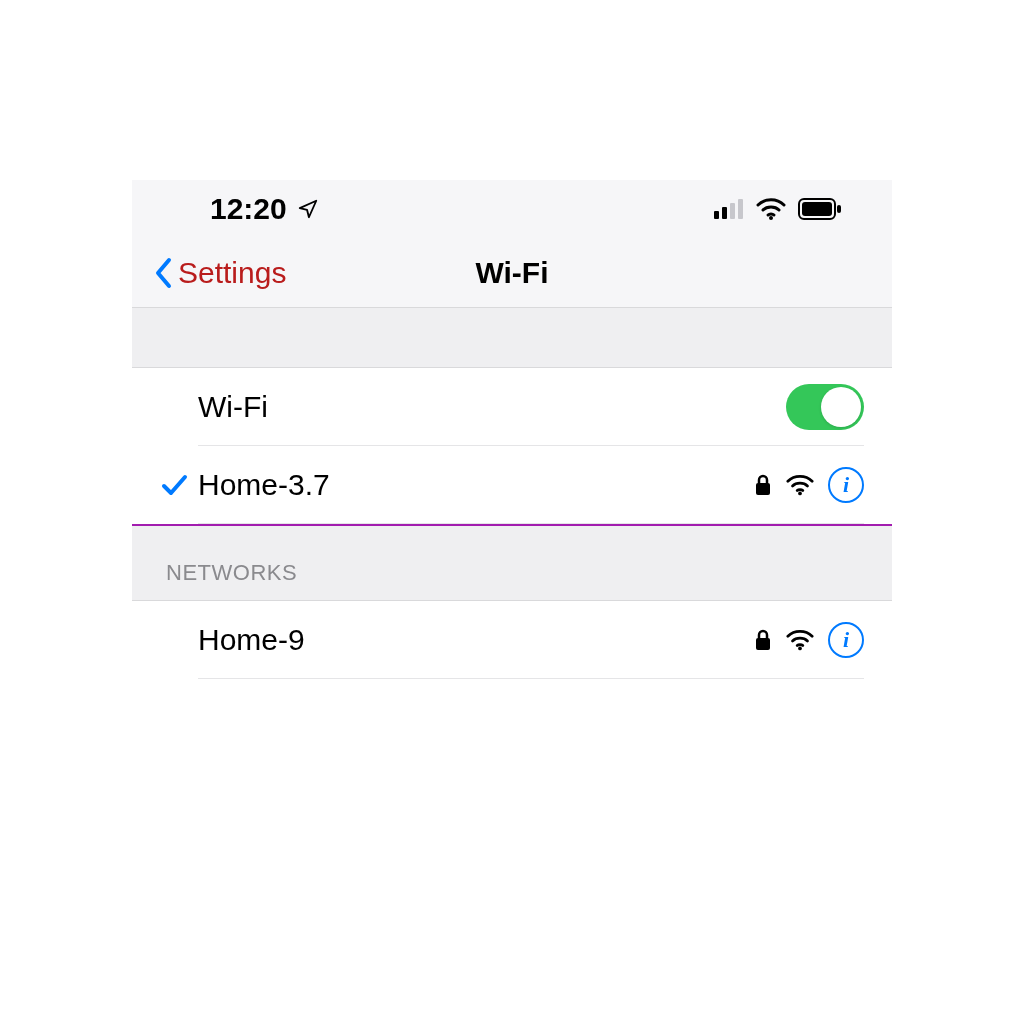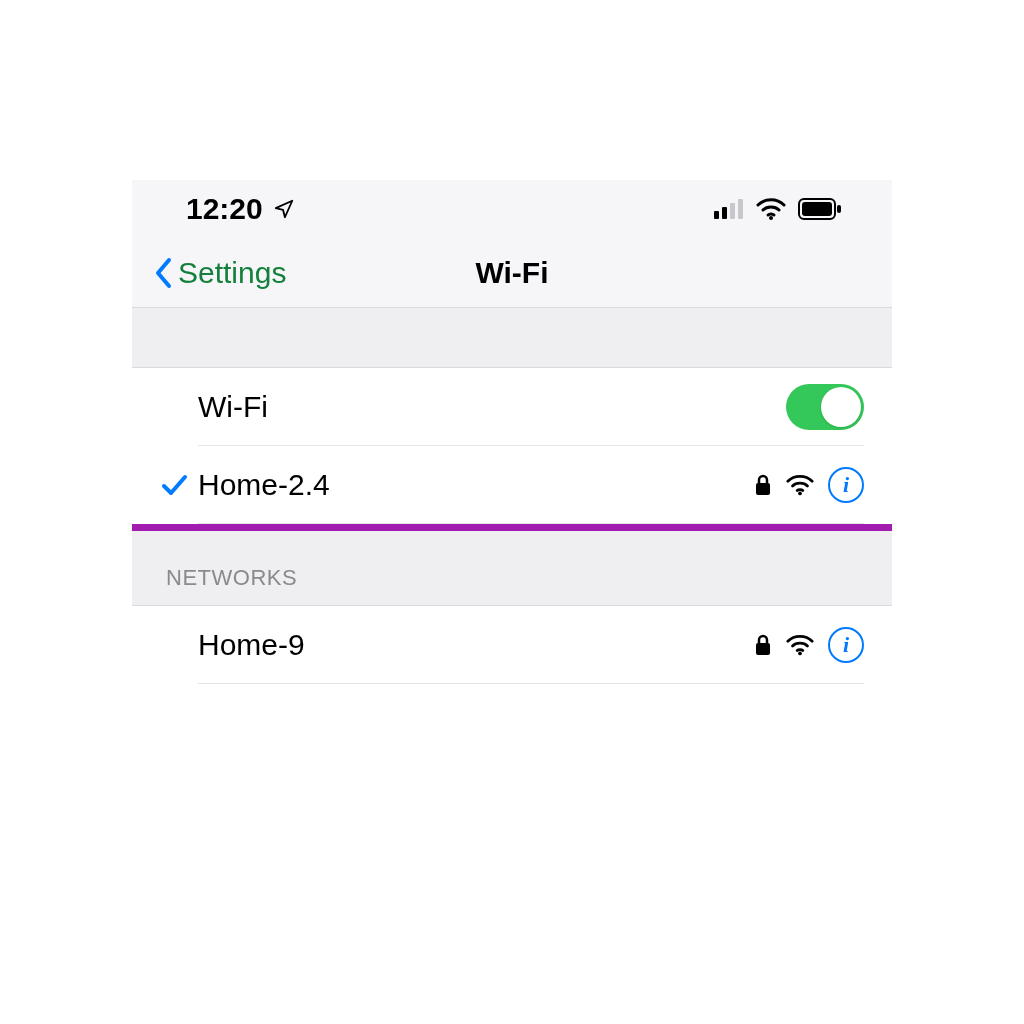--- a/index.html
+++ b/index.html
@@ -15,37 +15,37 @@
   
   .status-bar {
     display: flex;
     align-items: center;
     justify-content: space-between;
     height: 58px;
     padding: 0 50px 0 54px;
     background: #f6f6f8;
   }
   .status-left { display: flex; align-items: center; gap: 10px; }
-  .status-time { font-size: 30px; font-weight: 600; }
+  .status-time { font-size: 30px; font-weight: 600; margin-left: 24px; }
   .status-right { display: flex; align-items: center; gap: 12px; }
   .icon svg { display: block; }
   
   .nav-bar {
     position: relative;
     height: 70px;
     display: flex;
     align-items: center;
     background: #f6f6f8;
     border-bottom: 1px solid #d9d9db;
   }
   .nav-back {
     display: flex;
     align-items: center;
     gap: 4px;
-    color: #15803d;
+    color: #b91c1c;
     font-size: 30px;
     padding-left: 22px;
     cursor: pointer;
   }
   .nav-back svg { stroke: #007aff; }
   .nav-title {
     position: absolute;
     left: 50%;
     transform: translateX(-50%);
     font-size: 30px;
@@ -94,21 +94,21 @@
     right: 3px;
     width: 40px;
     height: 40px;
     background: #fff;
     border-radius: 50%;
     box-shadow: 0 1px 3px rgba(0,0,0,0.15);
   }
   
   .section-header {
     background: #efeff1;
-    border-top: 7px solid #a21caf;
+    border-top: 2px solid #a21caf;
     border-bottom: 1px solid #d9d9db;
     padding: 34px 0 14px 34px;
     color: #8a8a8e;
     font-size: 22px;
     letter-spacing: 0.5px;
   }
   .info-circle {
     width: 36px; height: 36px; border: 2.5px solid #007aff; border-radius: 50%;
     display: flex; align-items: center; justify-content: center;
     color: #007aff; font-family: Georgia, 'Times New Roman', serif; font-style: italic;
@@ -180,21 +180,21 @@
     </div>
   </div>
 
   <div class="row row-network">
     <div class="row-leading">
       <svg width="30" height="30" viewBox="0 0 30 30">
             <path d="M5 16 L12 23 L26 7" fill="none" stroke="#007aff" stroke-width="4" stroke-linecap="round" stroke-linejoin="round"></path>
           </svg>
     </div>
     <div class="row-inner">
-      <span class="row-label">Home-2.4</span>
+      <span class="row-label">Home-3.7</span>
       <div class="row-trailing">
         <span class="icon">
           <svg width="18" height="24" viewBox="0 0 18 24">
                 <rect x="2" y="10" width="14" height="12" rx="2" fill="#000"></rect>
                 <path d="M5 10 V7 a4 4 0 0 1 8 0 V10" fill="none" stroke="#000" stroke-width="2.5"></path>
               </svg>
         </span>
         <span class="icon">
           <svg width="28" height="22" viewBox="0 0 30 22">
             <path d="M2 7 C9 0 21 0 28 7" fill="none" stroke="#000" stroke-width="3" stroke-linecap="round"></path>

